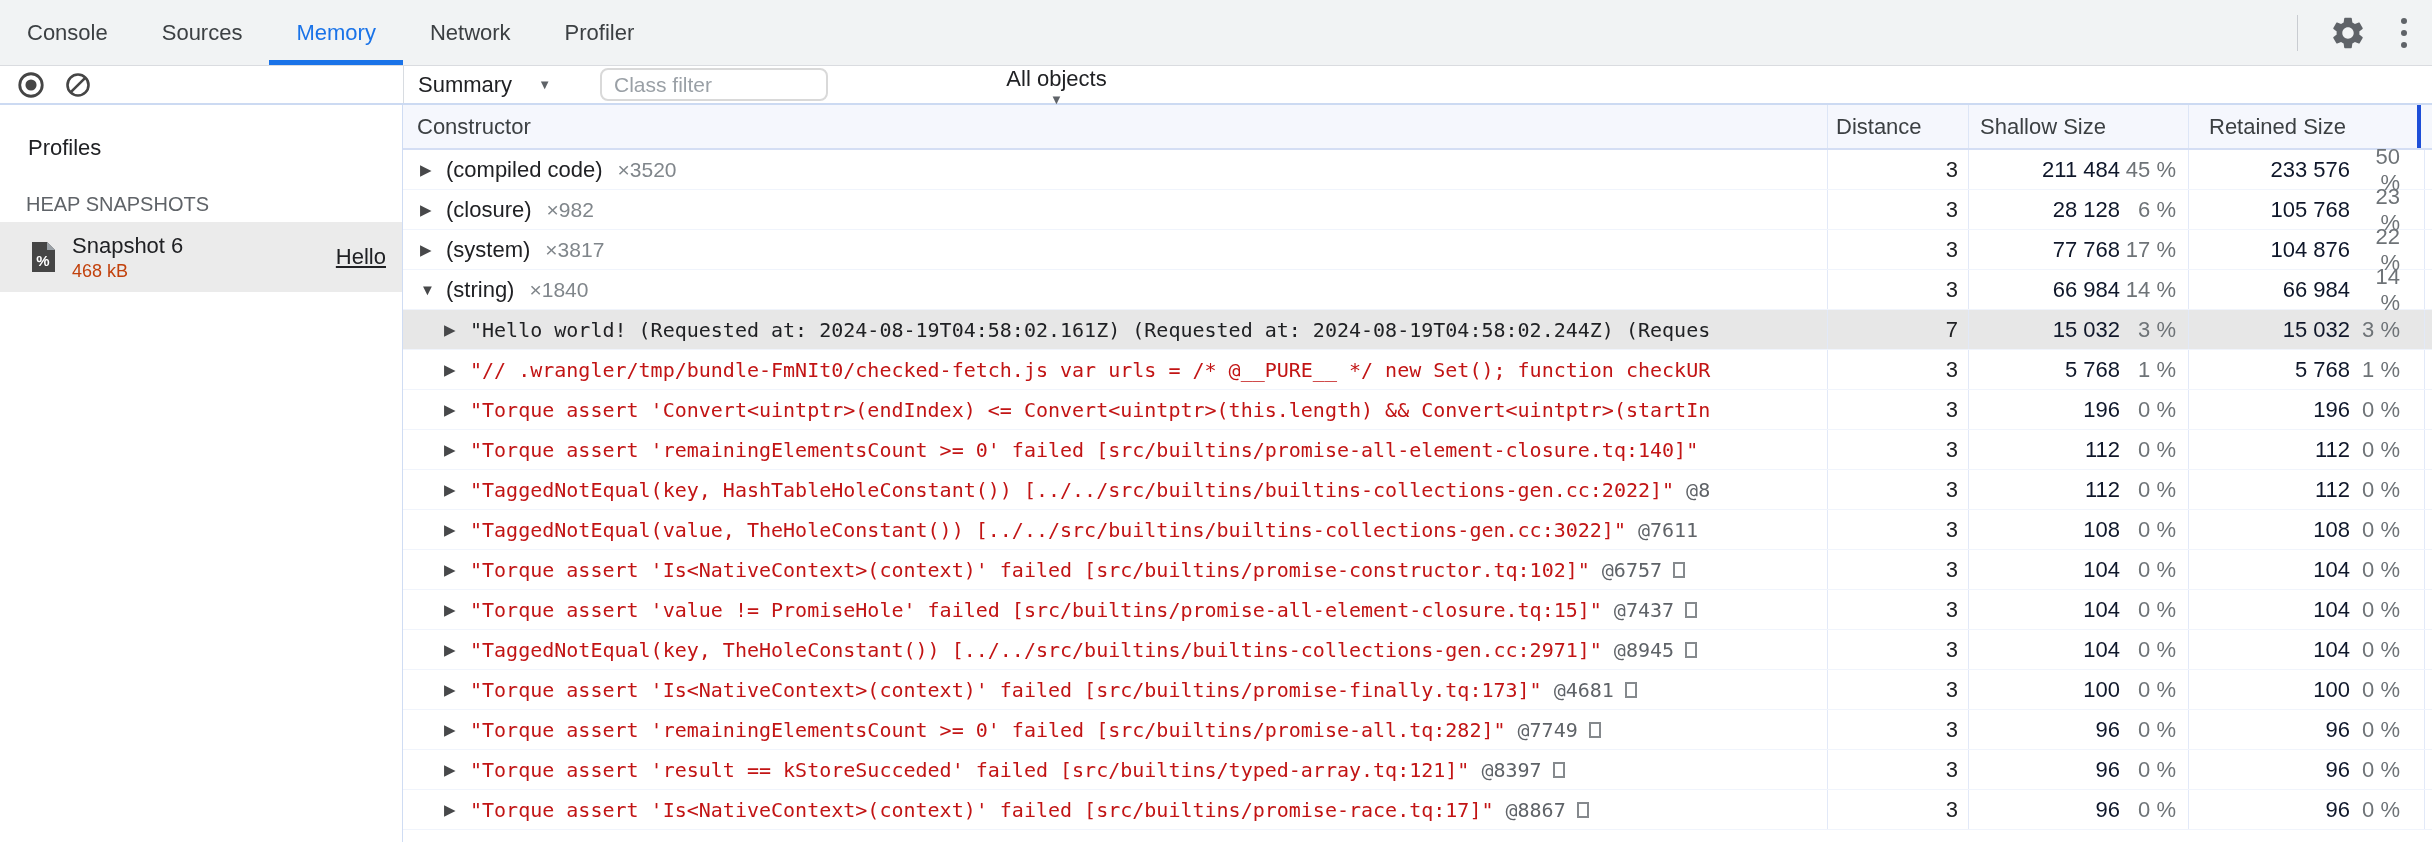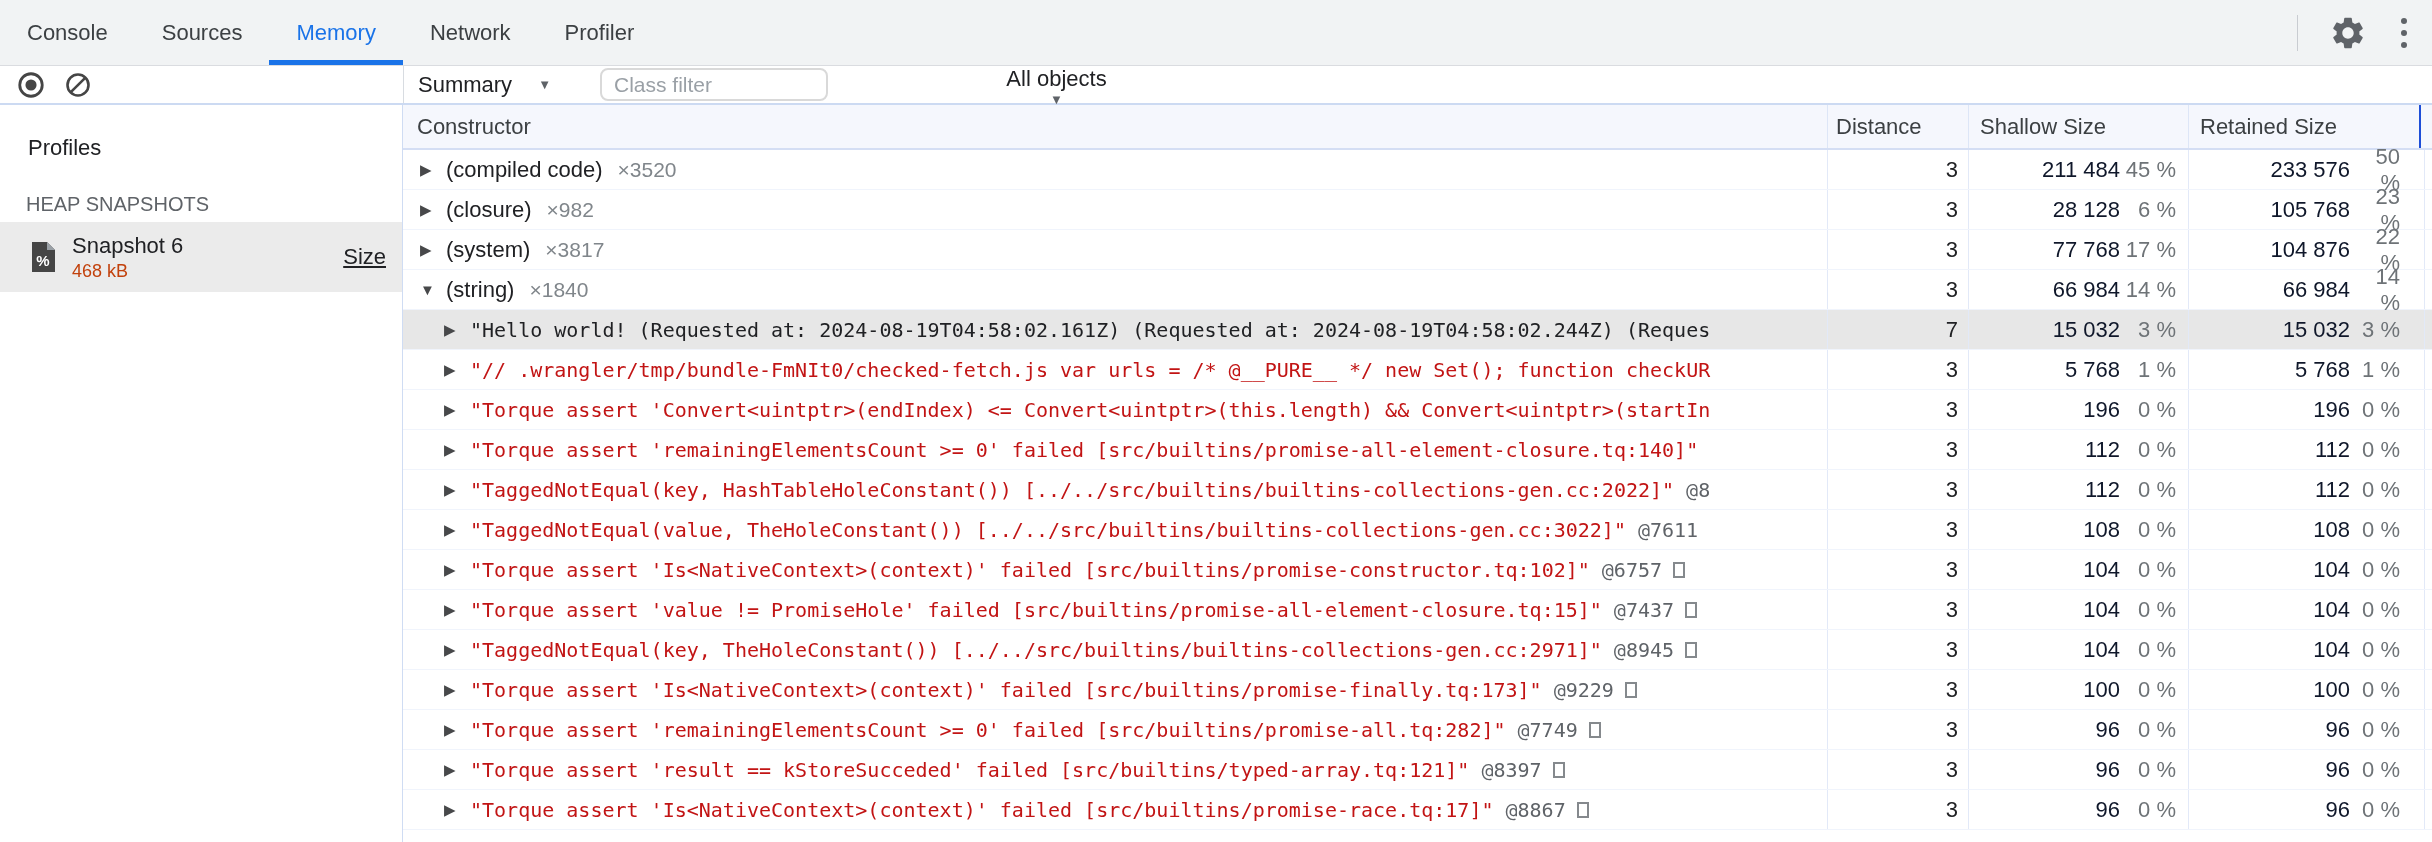--- a/index.html
+++ b/index.html
@@ -51,21 +51,21 @@
   .snapshot-size { font-size:18px; color:#c2410c; margin-top:2px; }
   .save-link { margin-right:16px; font-size:22px; color:#202124; text-decoration:underline; }
 
   
   .grid { position:absolute; left:403px; top:105px; width:2029px; height:737px; background:#fff; }
   .grid-header { display:flex; height:45px; background:#f5f7fd;
     border-bottom:2px solid #d4def4; align-items:center; font-size:22px; color:#3c4043; }
   .col-constructor { width:1424px; flex:none; padding-left:14px; overflow:hidden; white-space:nowrap; }
   .col-distance { width:141px; flex:none; padding-left:8px; border-left:1px solid #dde6f7; height:100%; display:flex; align-items:center; }
   .col-shallow { width:220px; flex:none; padding-left:11px; border-left:1px solid #dde6f7; height:100%; display:flex; align-items:center; }
-  .col-retained { width:233px; flex:none; padding-left:11px; border-left:1px solid #dde6f7; border-right:2px solid #1d4ed8; height:100%; display:flex; align-items:center; }
+  .col-retained { width:233px; flex:none; padding-left:20px; border-left:1px solid #dde6f7; border-right:4px solid #1d4ed8; height:100%; display:flex; align-items:center; }
 
   .row { display:flex; height:40px; align-items:stretch; border-bottom:1px solid #f0f4fc; }
   .row.selected { background:#e7e7e7; }
   .cell-constructor { width:1424px; flex:none; display:flex; align-items:center;
     overflow:hidden; white-space:nowrap; padding-left:17px; }
   .row.lvl1 .cell-constructor { padding-left:41px; }
   .arrow { width:26px; flex:none; font-size:15px; color:#47484a; }
   .rname { font-size:22px; color:#202124; }
   .row.mono-red .rname { font-family:"DejaVu Sans Mono", monospace; font-size:20px; color:#c21414; }
   .row.mono-dark .rname { font-family:"DejaVu Sans Mono", monospace; font-size:20px; color:#202124; }
@@ -149,21 +149,21 @@
       <svg width="26" height="32" viewBox="0 0 26 32">
         <path d="M2,1 h15 l8,8 v22 h-23 z" fill="#454545"></path>
         <path d="M17,1 l8,8 h-8 z" fill="#9aa0a6"></path>
         <text x="13" y="25" text-anchor="middle" font-size="15" font-weight="bold" fill="#ffffff" font-family="Liberation Sans, sans-serif">%</text>
       </svg>
     </span>
     <span class="snapshot-meta">
       <div class="snapshot-name">Snapshot 6</div>
       <div class="snapshot-size">468 kB</div>
     </span>
-    <a class="save-link">Size</a>
+    <a class="save-link">Hello</a>
   </div>
 </div>
 
 <div class="grid">
   <div class="grid-header">
     <div class="col-constructor">Constructor</div>
     <div class="col-distance">Distance</div>
     <div class="col-shallow">Shallow Size</div>
     <div class="col-retained">Retained Size</div>
   </div>
@@ -401,21 +401,21 @@
       <span class="num">104</span>
       <span class="pct">0 %</span>
     </div>
   </div>
 
   <div class="row lvl1 mono-red">
     <div class="cell-constructor">
       <span class="arrow">▶</span>
       <span class="rname">"Torque assert 'Is&lt;NativeContext&gt;(context)' failed [src/builtins/promise-finally.tq:173]"</span>
 
-      <span class="rsuffix">@9229</span>
+      <span class="rsuffix">@4681</span>
       <span class="box-glyph"></span>
     </div>
     <div class="cell-distance">3</div>
     <div class="cell-size">
       <span class="num">100</span>
       <span class="pct">0 %</span>
     </div>
     <div class="cell-size retained">
       <span class="num">100</span>
       <span class="pct">0 %</span>

